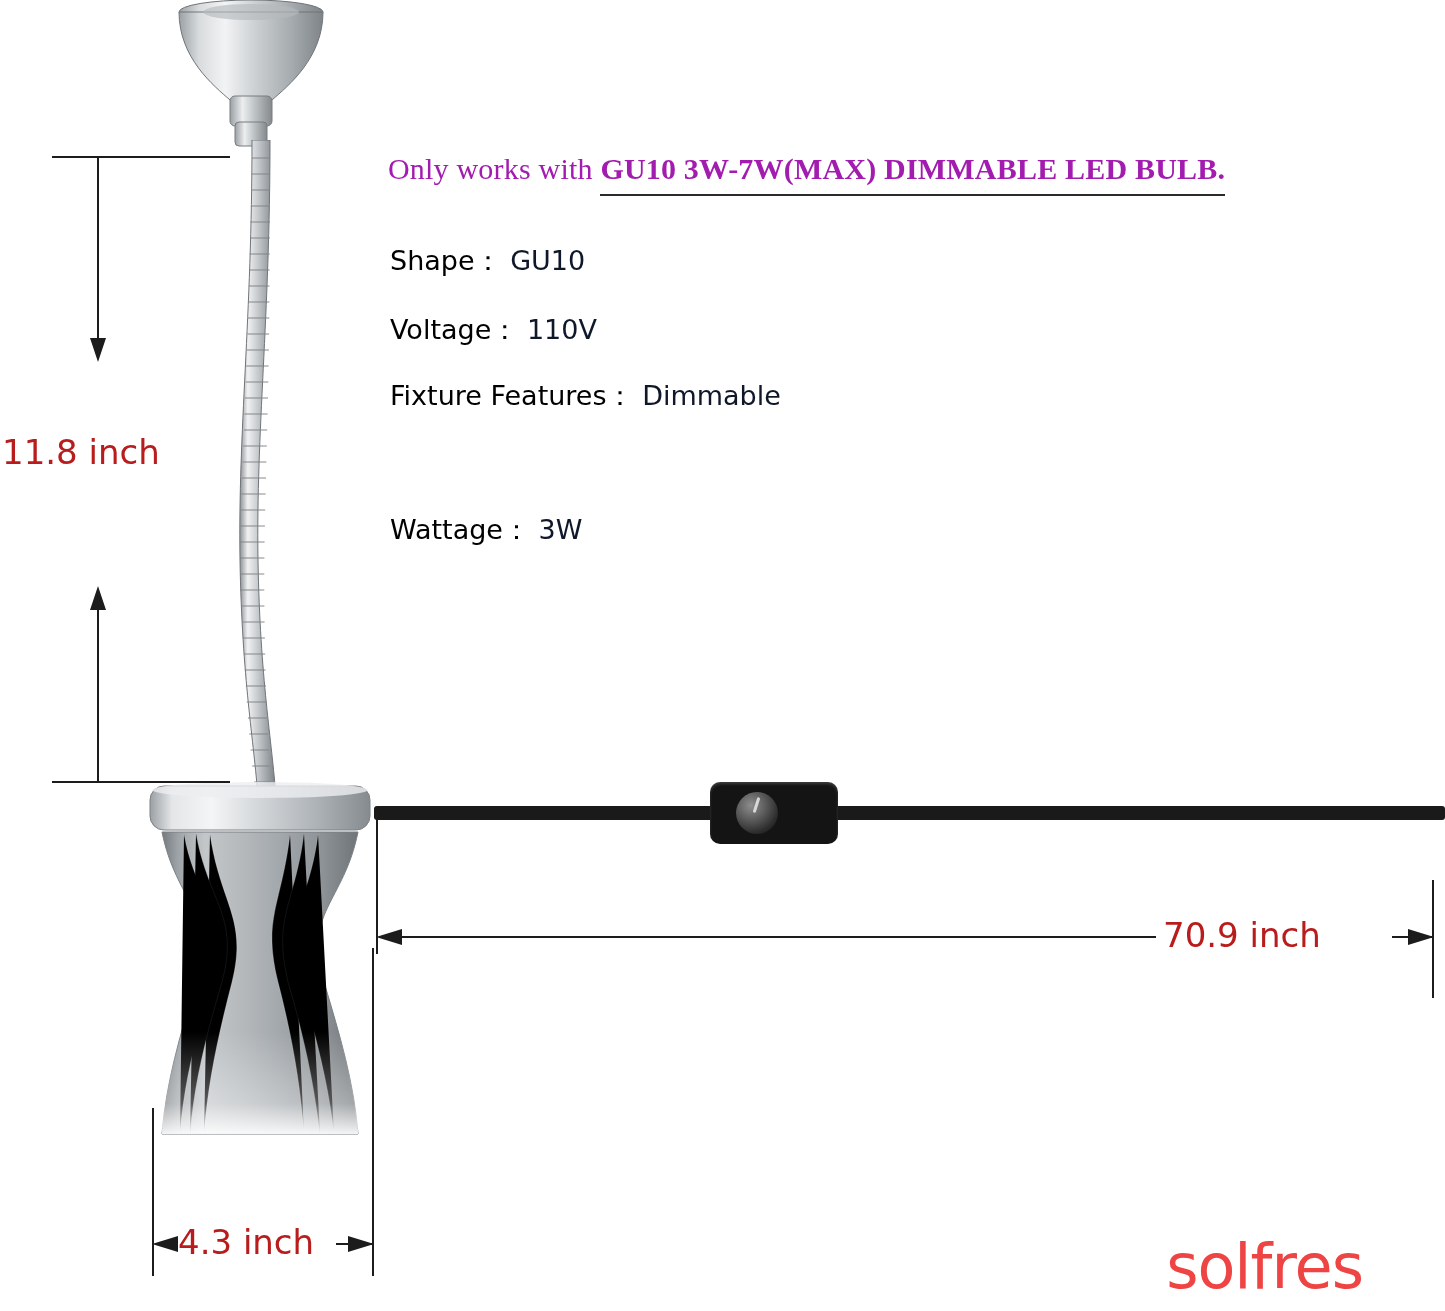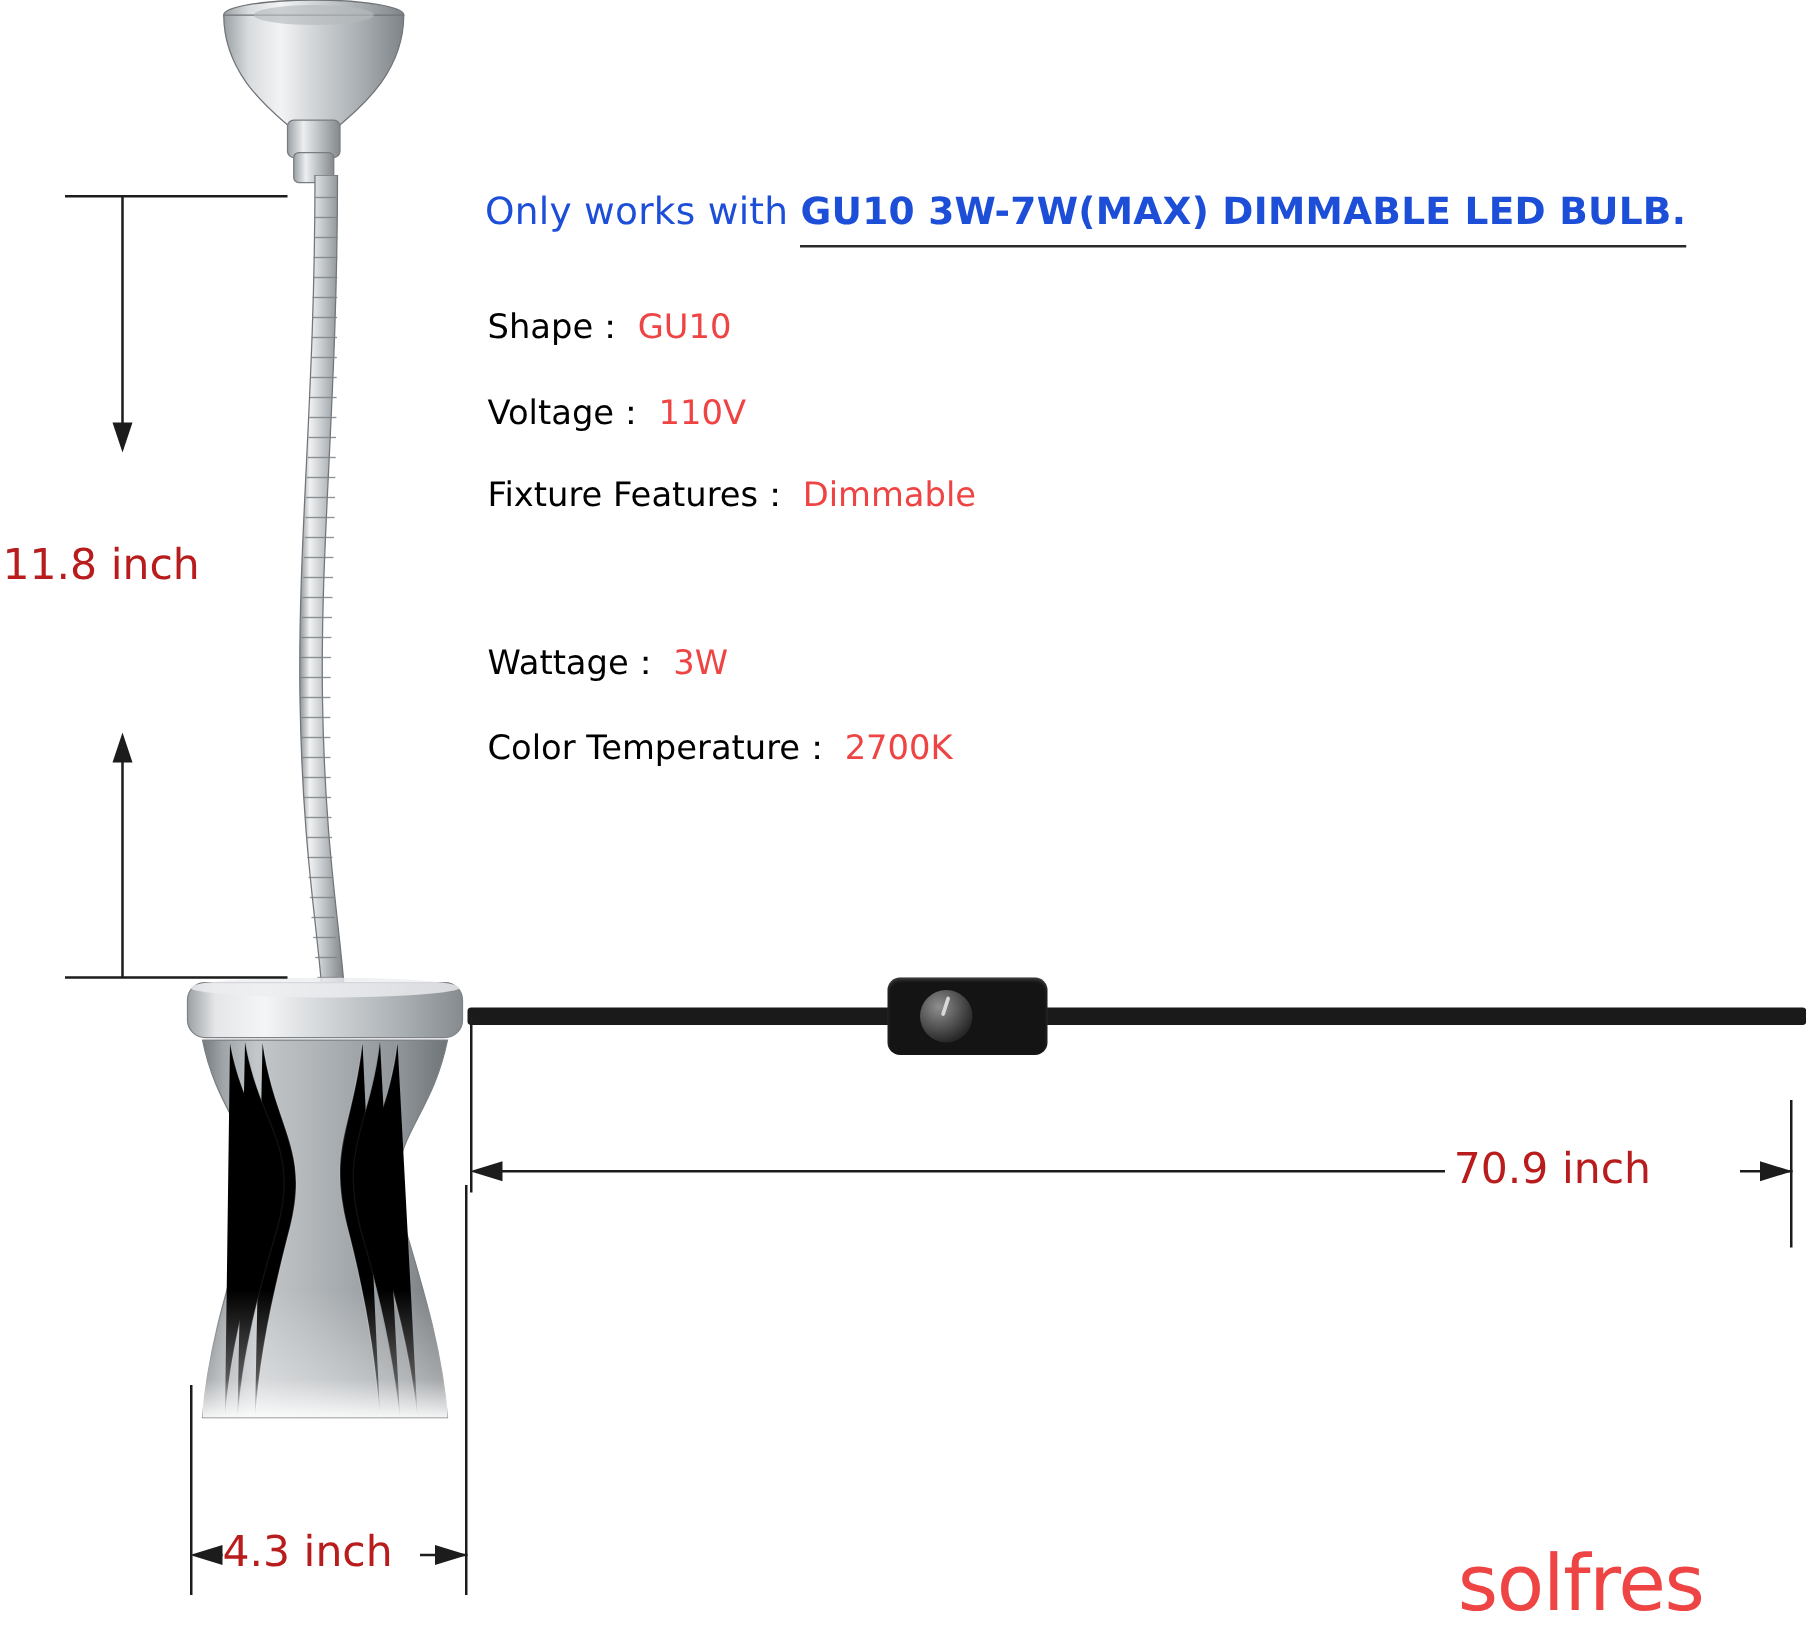--- a/index.html
+++ b/index.html
@@ -17,42 +17,43 @@
     background: #ffffff;
     overflow: hidden;
   }
 
   
   .spec-headline {
     position: absolute;
     left: 388px;
     top: 152px;
     font-size: 30px;
-    color: #1d4ed8;
+    color: #a21caf;
     white-space: nowrap;
     letter-spacing: .2px;
+    font-family: Liberation Serif, serif;
   }
   .spec-headline .lead {
     font-weight: 400;
   }
   .spec-headline .strongpart {
     font-weight: 700;
     border-bottom: 2.5px solid #2b2b2b;
     padding-bottom: 9px;
   }
   .spec-row {
     position: absolute;
     left: 390px;
     font-size: 27px;
     color: #3a3a3a;
     white-space: nowrap;
     font-weight: 400;
   }
   .spec-row .k { color: #000000; }
-  .spec-row .v { color: #ef4444; }
+  .spec-row .v { color: #0f172a; }
   .r0 { top: 243px; }
   .r1 { top: 312px; }
   .r2 { top: 378px; }
   .r3 { top: 444px; }
   .r4 { top: 512px; }
   .r5 { top: 580px; }
 
   
   .dim-label {
     position: absolute;
@@ -352,20 +353,16 @@
     <span class="v">110V</span>
   </div>
   <div class="spec-row r2">
     <span class="k">Fixture Features：</span>
     <span class="v">Dimmable</span>
   </div>
   <div class="spec-row r4">
     <span class="k">Wattage：</span>
     <span class="v">3W</span>
   </div>
-  <div class="spec-row r5">
-    <span class="k">Color Temperature：</span>
-    <span class="v">2700K</span>
-  </div>
 
   <div id="brand">solfres</div>
 
 </div>
 
 </body></html>

